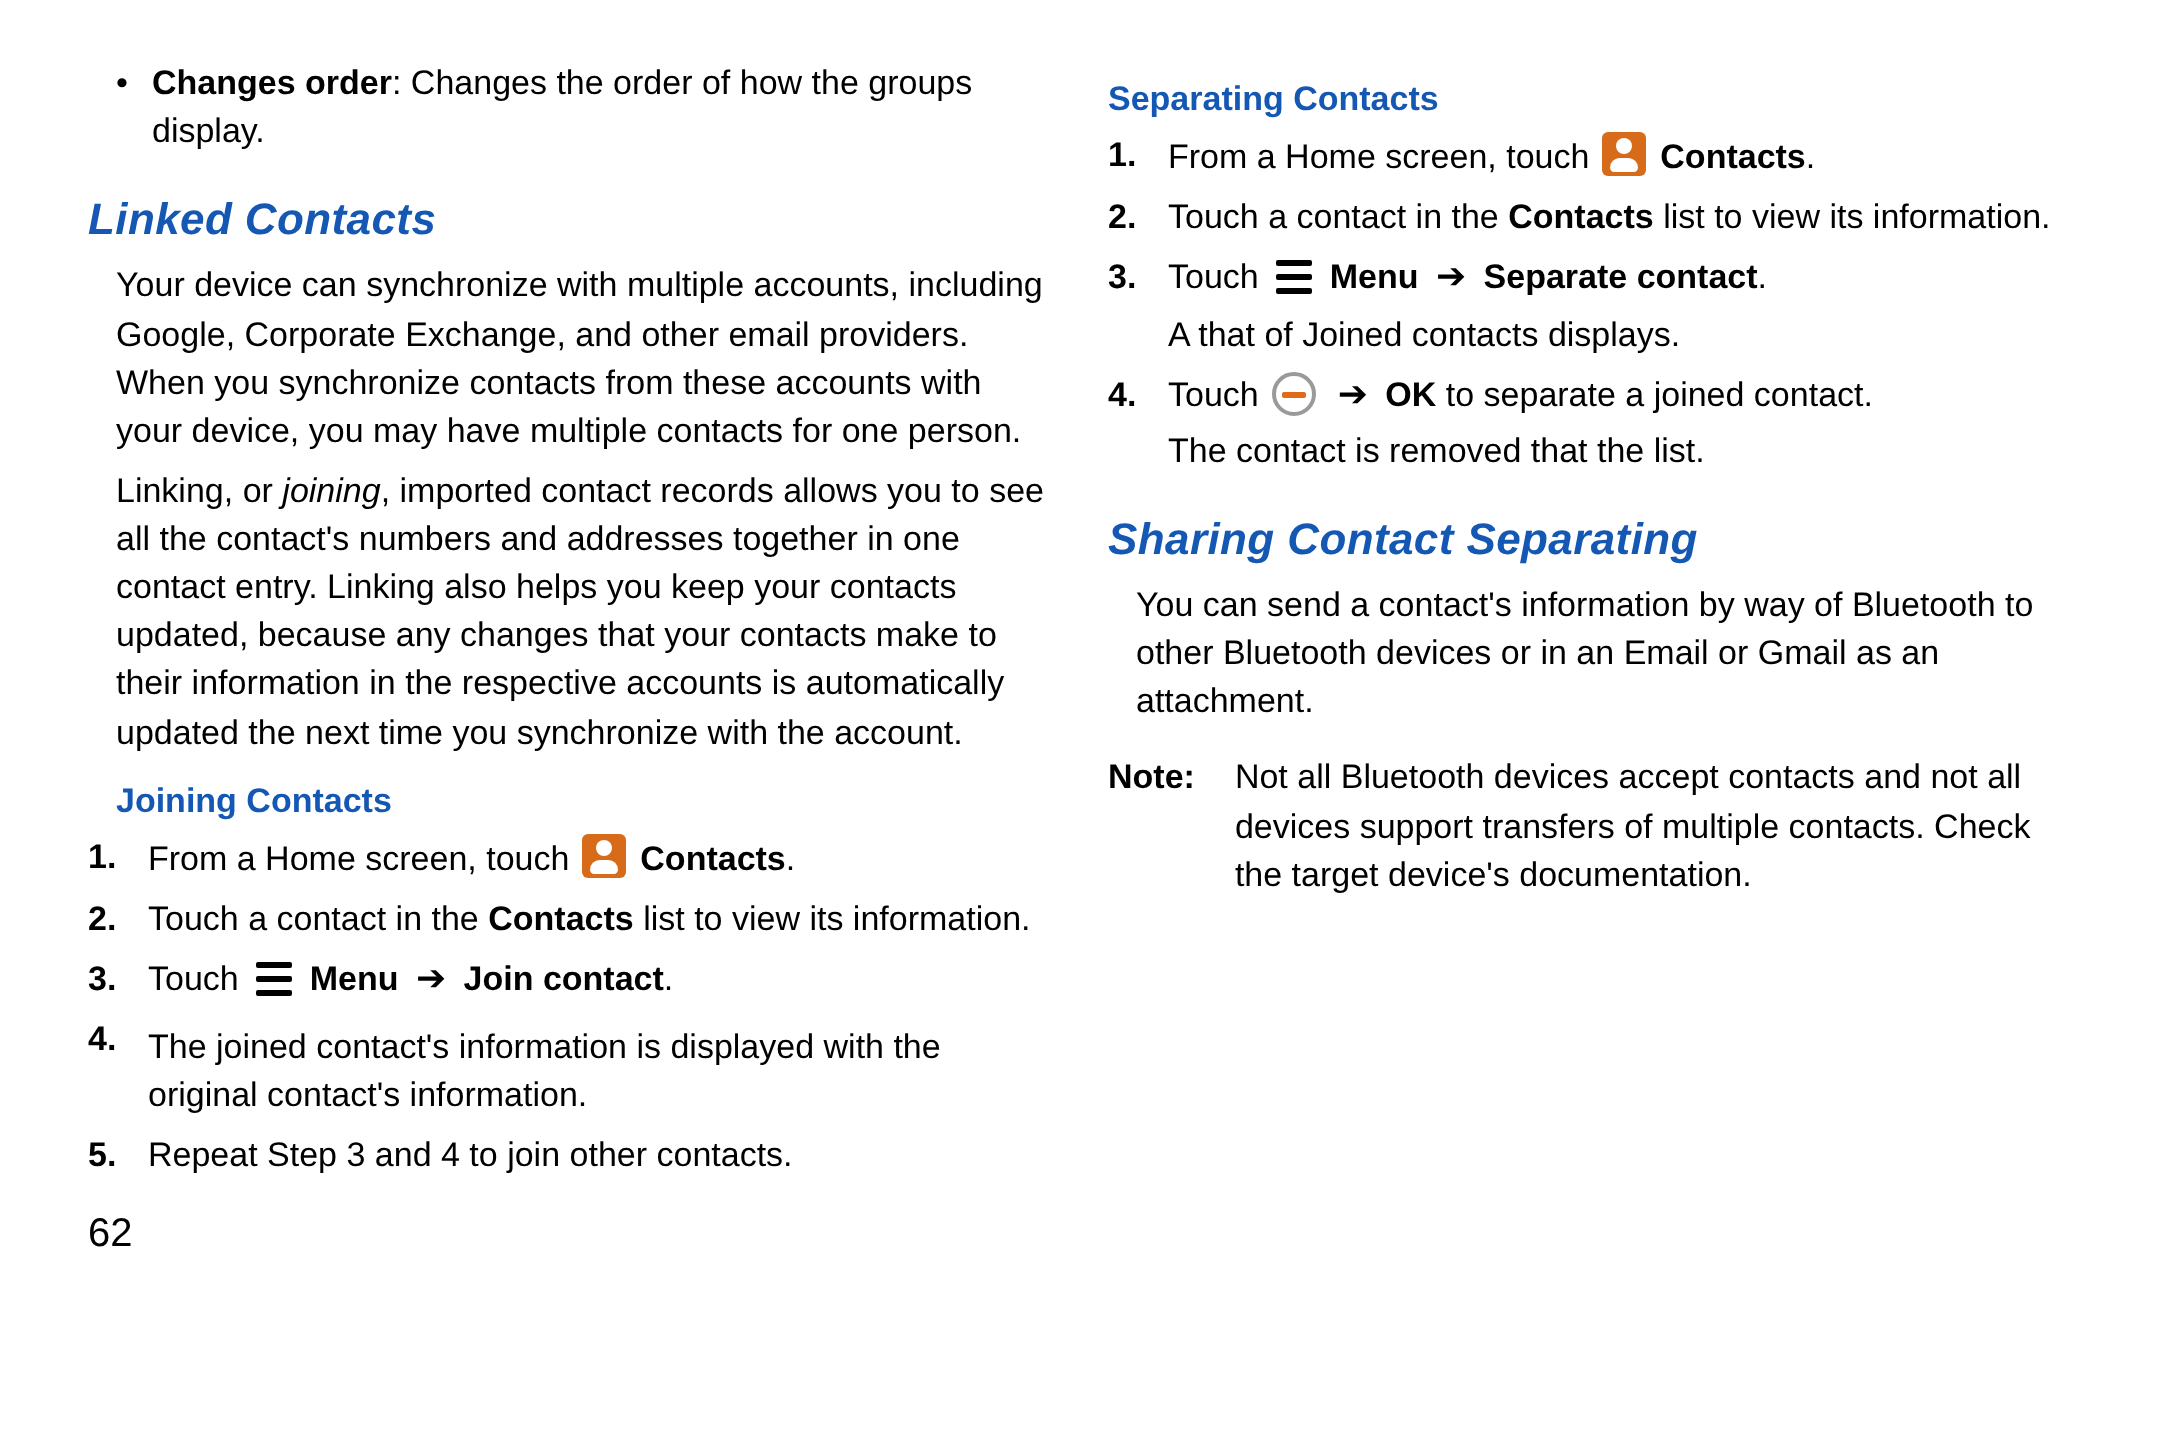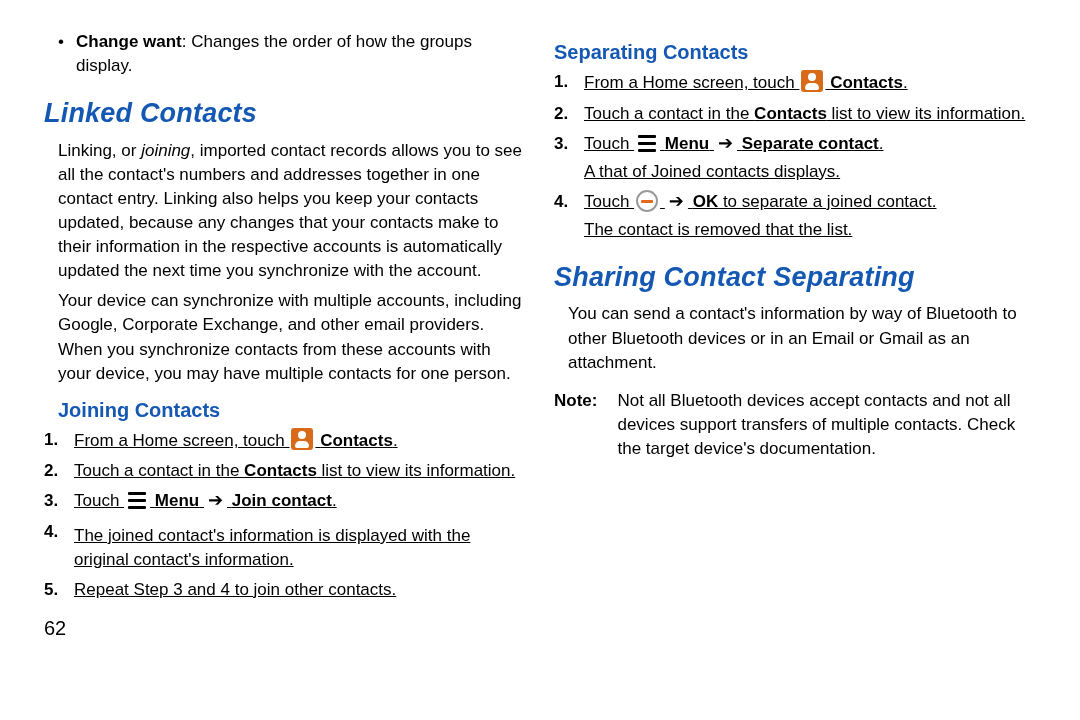--- a/index.html
+++ b/index.html
@@ -20,29 +20,29 @@
   .col {
     flex: 1;
     font-size: 17px;
     line-height: 1.42;
   }
   .h-major {
     font-family: Arial, Helvetica, sans-serif;
     font-weight: 700;
     font-style: italic;
     color: #1458b3;
-    font-size: 27px;
+    font-size: 22px;
     margin: 16px 0 6px 0;
     letter-spacing: 0.2px;
   }
   .h-minor {
     font-family: Arial, Helvetica, sans-serif;
     font-weight: 700;
     color: #1458b3;
-    font-size: 20px;
+    font-size: 17px;
     margin: 10px 0 4px 0;
   }
   .indent {
     padding-left: 14px;
   }
   .bullet {
     display: flex;
     margin: 2px 0 8px 0;
   }
   .bullet .dot {
@@ -58,21 +58,20 @@
     display: flex;
     margin: 4px 0 6px 0;
   }
   ol.steps > li .num {
     width: 30px;
     flex: none;
     font-weight: 700;
   }
   ol.steps > li .body {
     flex: 1;
-    text-decoration: underline;
   }
   .sub {
     margin-top: 4px;
   }
   b { font-weight: 700; }
   em { font-style: italic; }
   .icon-contacts {
     display: inline-block;
     width: 22px;
     height: 22px;
@@ -161,31 +160,31 @@
 <body>
 
 <div class="page">
 
   <div class="col">
 
     <div class="indent">
       <div class="bullet">
         <span class="dot">•</span>
         <span>
-          <b>Change want</b><span>: Changes the order of how the groups display.</span>
+          <b>Changes order</b><span>: Changes the order of how the groups display.</span>
         </span>
       </div>
     </div>
 
     <div class="h-major">Linked Contacts</div>
     <div class="indent">
+      <p>Your device can synchronize with multiple accounts, including Google, Corporate Exchange, and other email providers. When you synchronize contacts from these accounts with your device, you may have multiple contacts for one person.</p>
       <p>
         <span>Linking, or </span><em>joining</em><span>, imported contact records allows you to see all the contact's numbers and addresses together in one contact entry. Linking also helps you keep your contacts updated, because any changes that your contacts make to their information in the respective accounts is automatically updated the next time you synchronize with the account.</span>
       </p>
-      <p>Your device can synchronize with multiple accounts, including Google, Corporate Exchange, and other email providers. When you synchronize contacts from these accounts with your device, you may have multiple contacts for one person.</p>
     </div>
 
     <div class="h-minor indent">Joining Contacts</div>
 
     <ol class="steps indent">
       <li>
         <span class="num">1.</span>
         <span class="body">
           <span>From a Home screen, touch </span>
           <span class="icon-contacts"></span>

